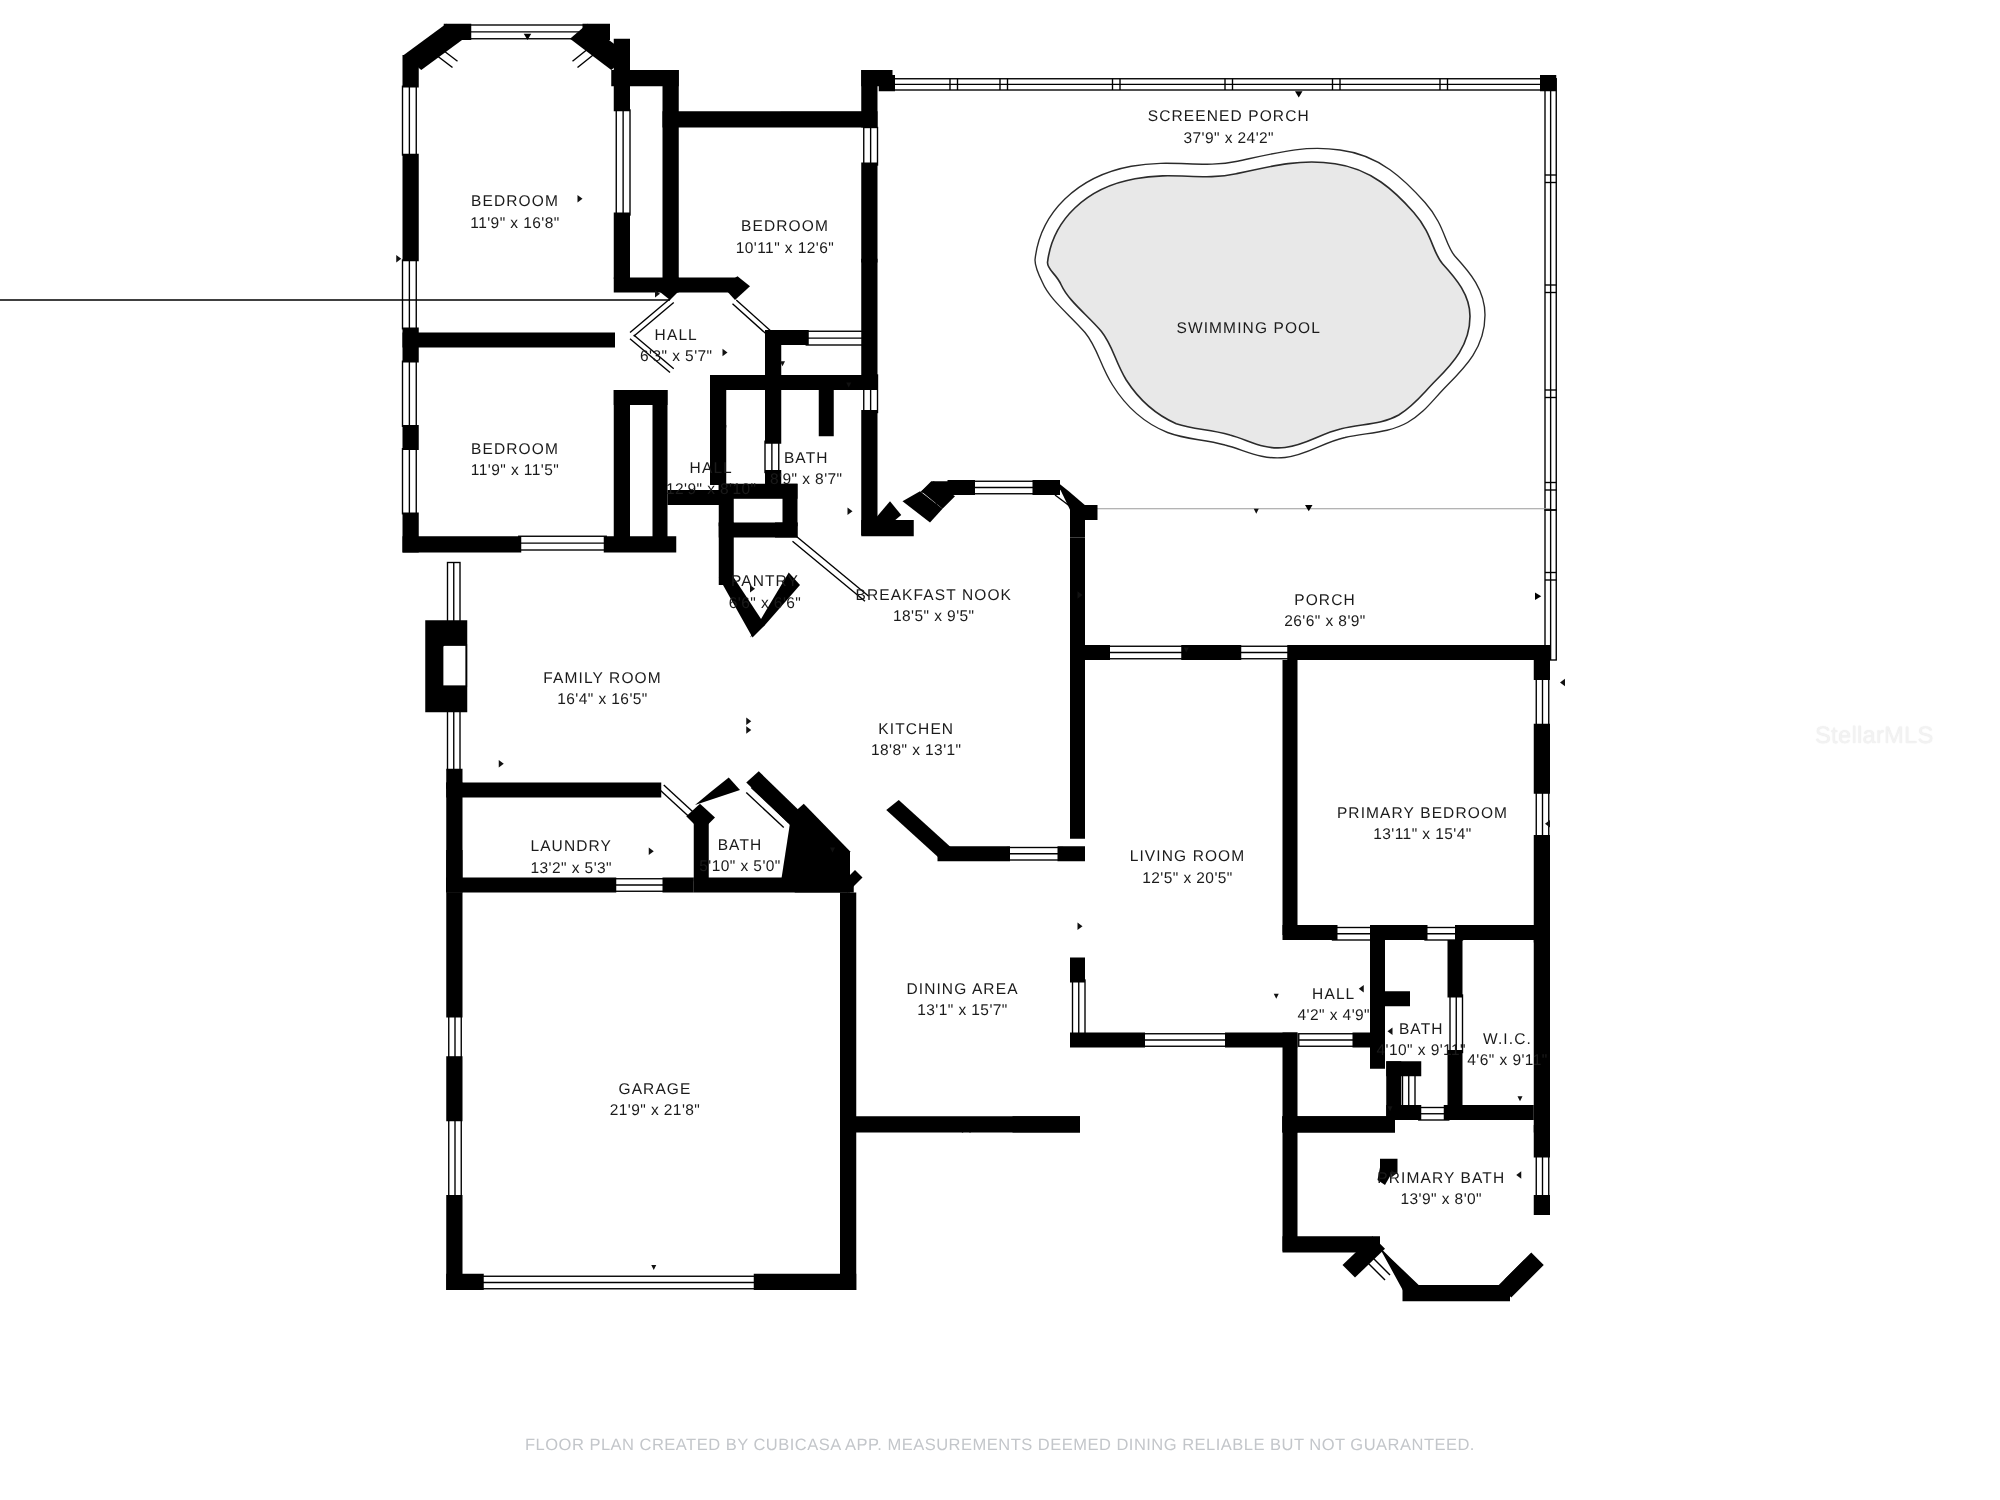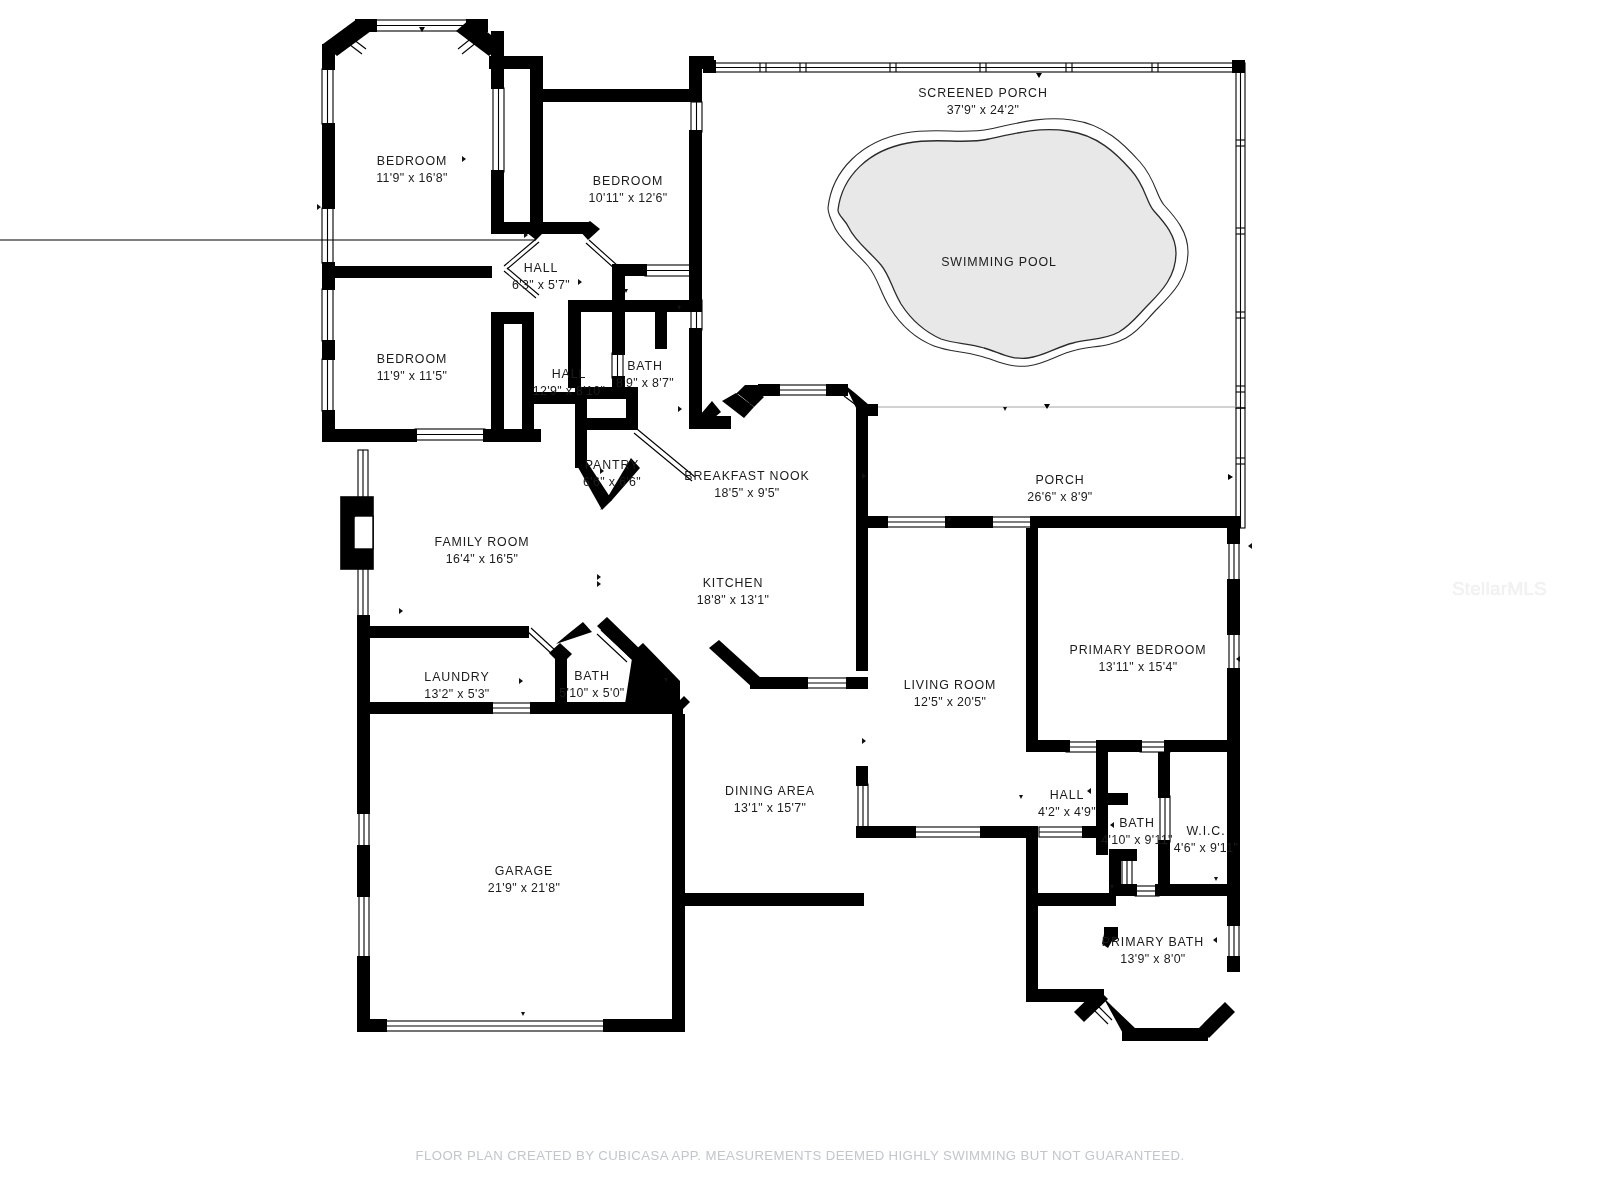--- a/index.html
+++ b/index.html
@@ -552,15 +552,15 @@
       </g>
       <g>
         <text class="room-name" x="1153" y="946">PRIMARY BATH</text>
         <text class="room-dim" x="1153" y="963">13'9" x 8'0"</text>
       </g>
     </g>
 
   </svg>
 
   <div class="watermark">StellarMLS</div>
-  <div class="footer-note">FLOOR PLAN CREATED BY CUBICASA APP. MEASUREMENTS DEEMED HIGHLY SWIMMING BUT NOT GUARANTEED.</div>
+  <div class="footer-note">FLOOR PLAN CREATED BY CUBICASA APP. MEASUREMENTS DEEMED DINING RELIABLE BUT NOT GUARANTEED.</div>
 
 </div>
 
 </body></html>

